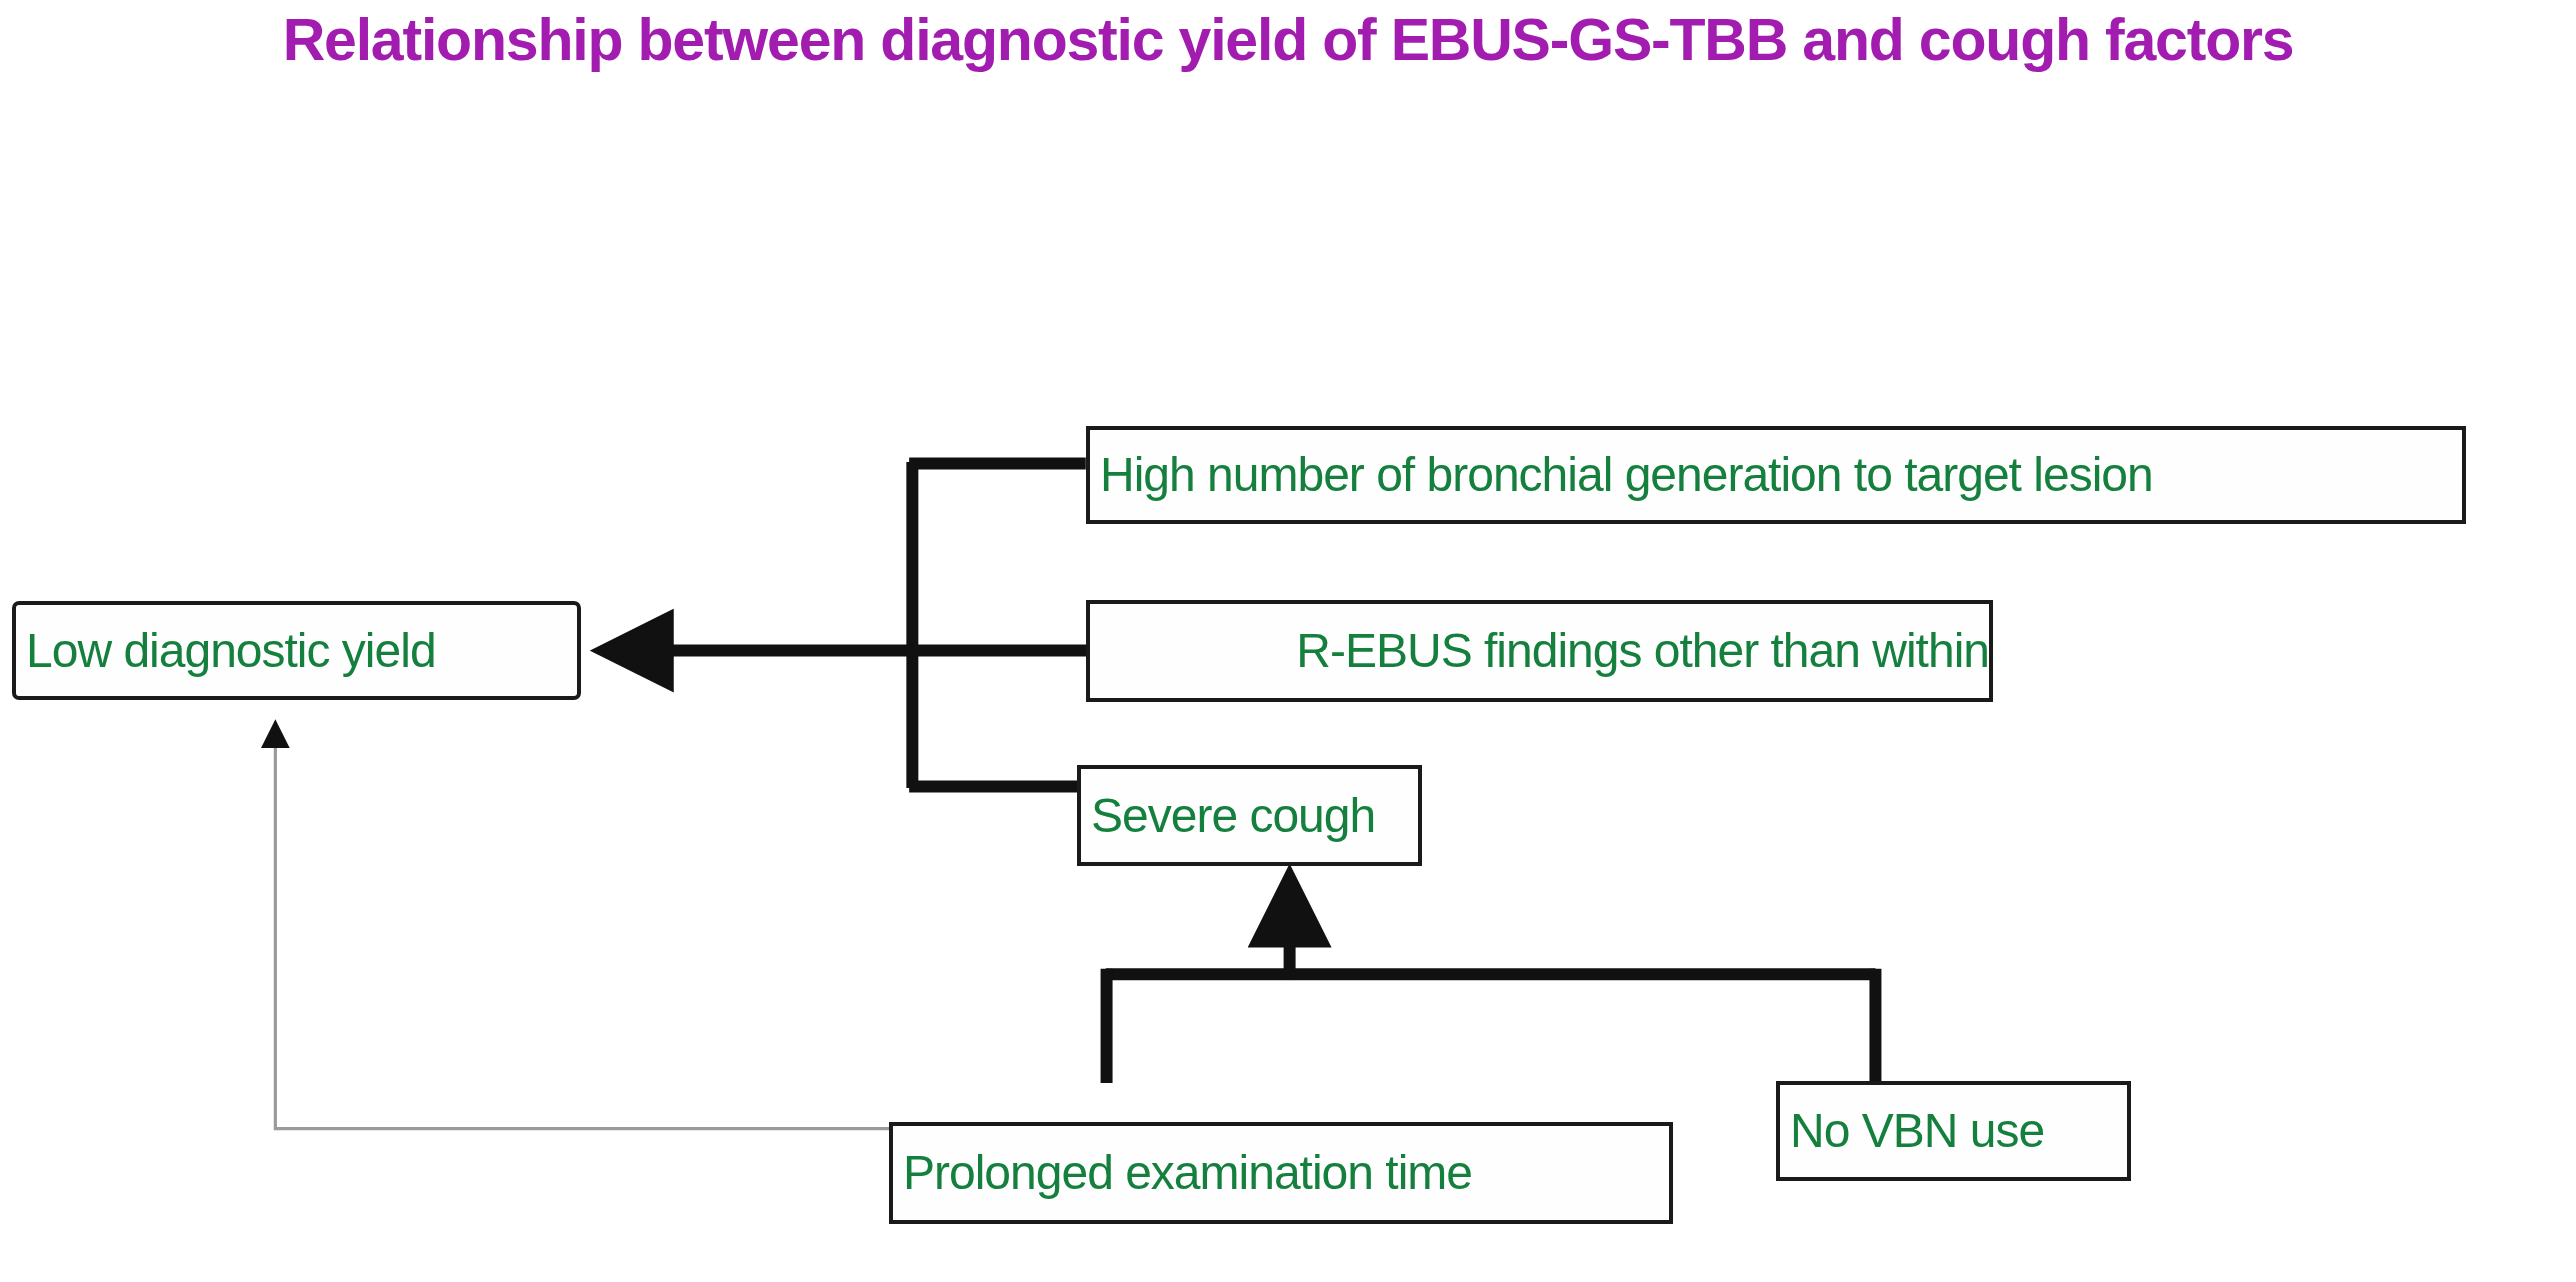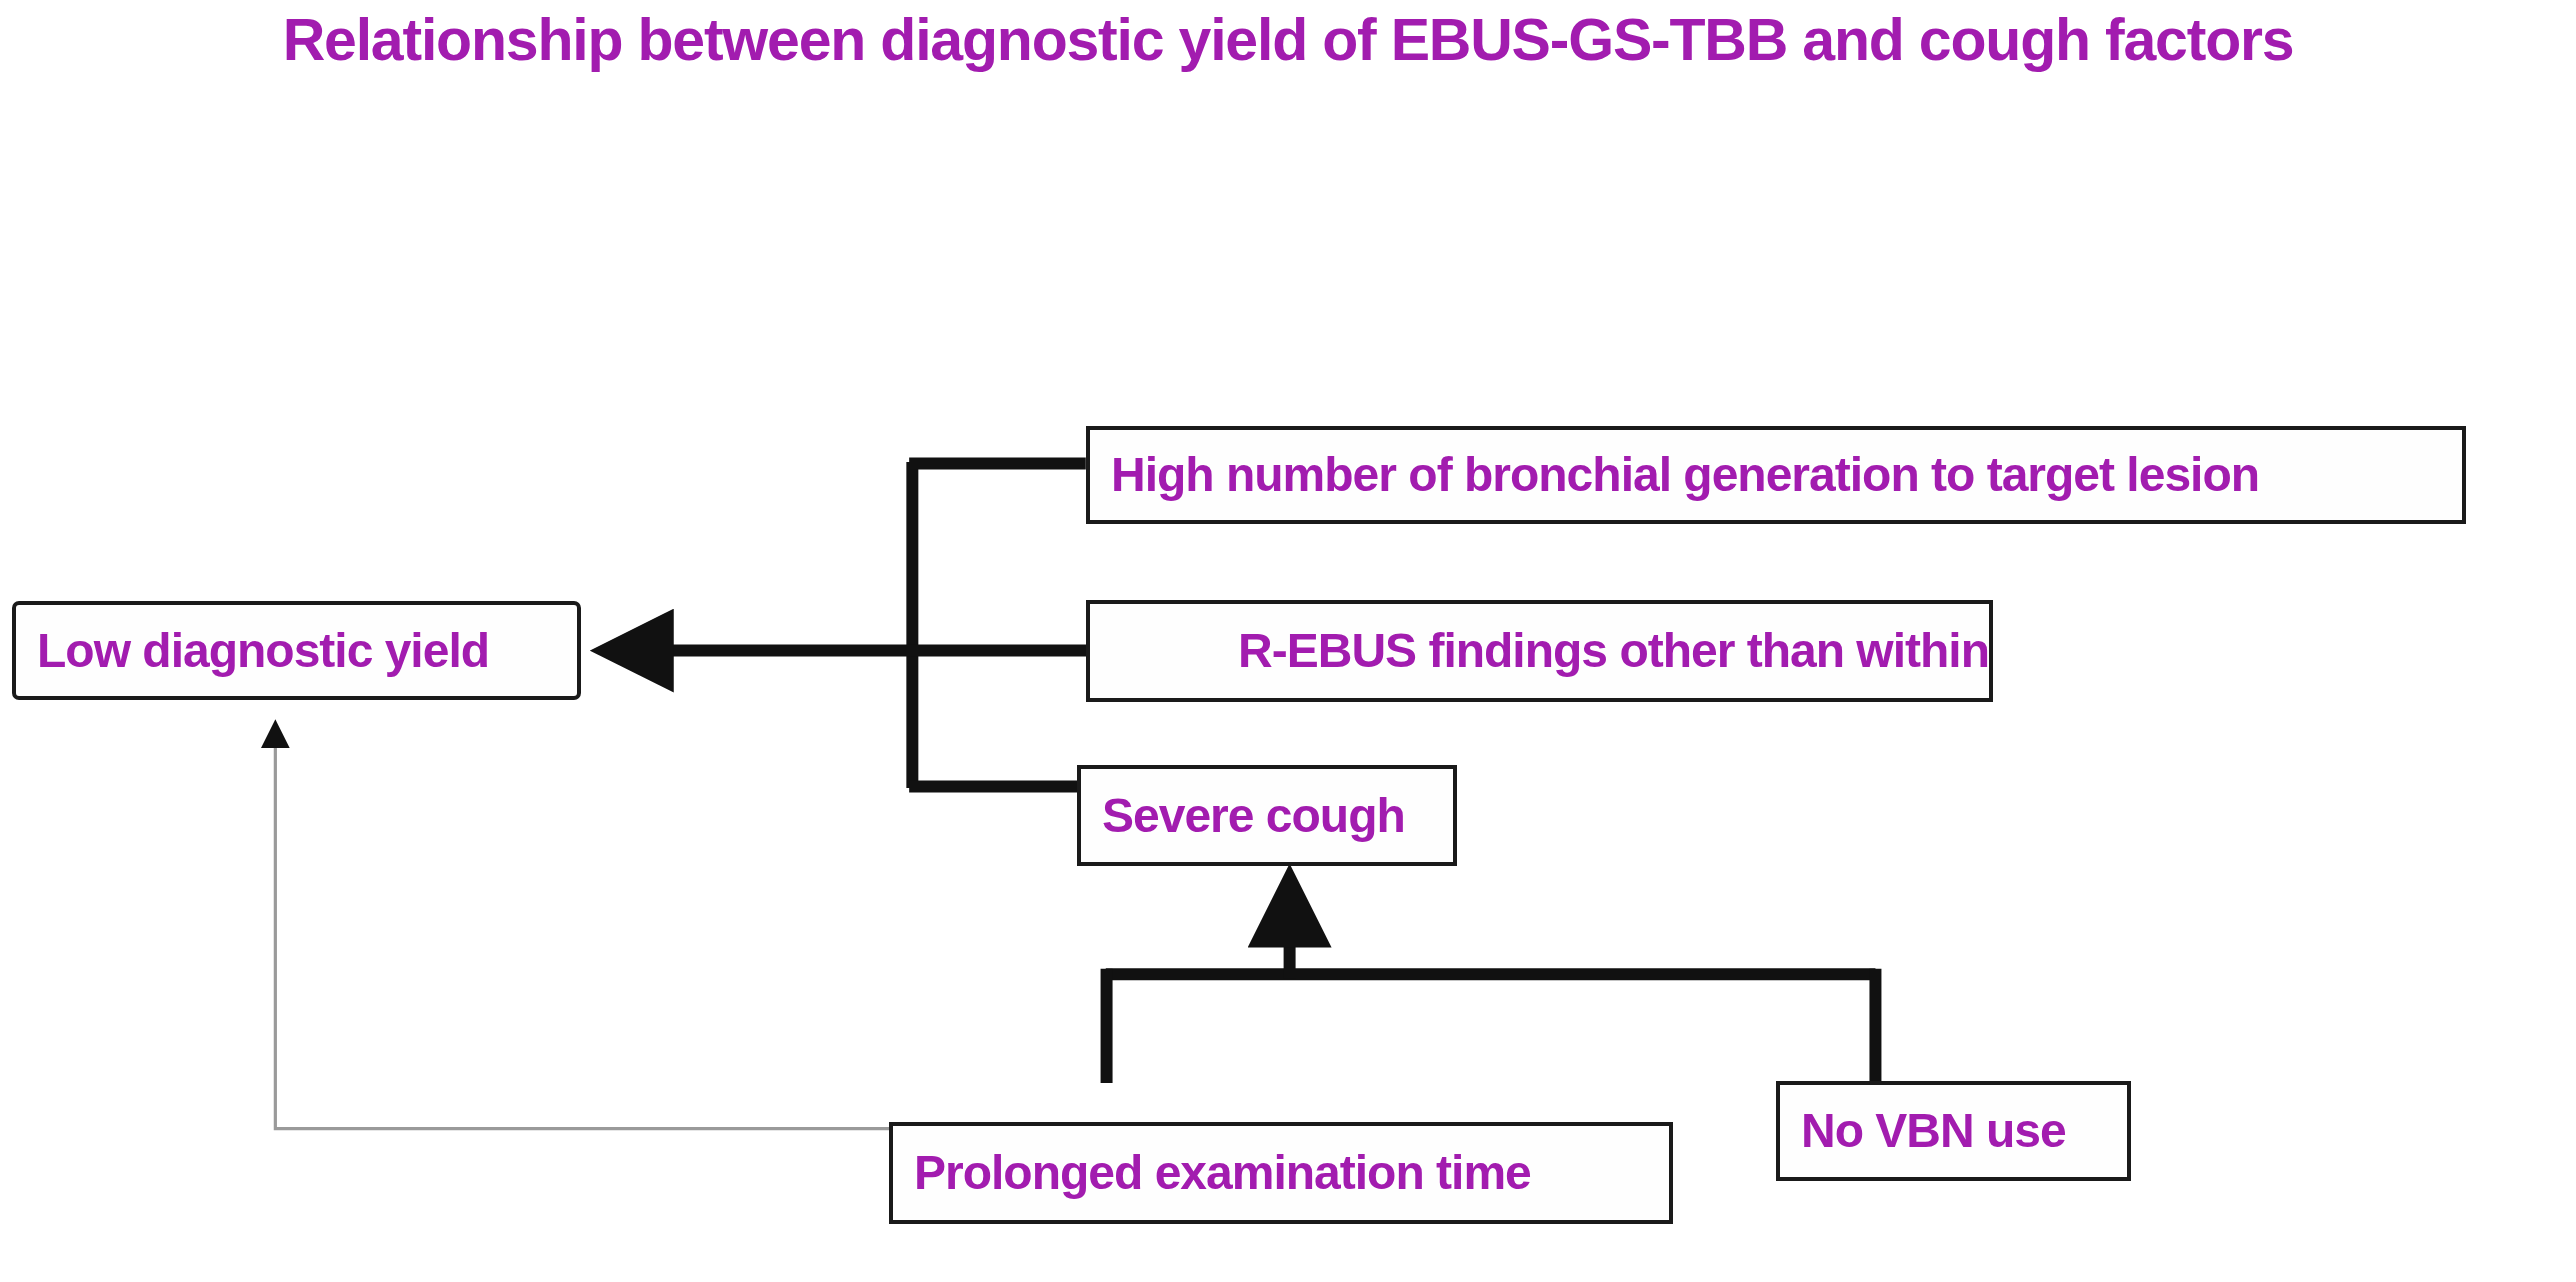--- a/index.html
+++ b/index.html
@@ -39,43 +39,43 @@
     position: absolute;
     box-sizing: border-box;
     background: #fefefe;
     border: 4px solid #1a1a1a;
     display: flex;
     align-items: center;
     z-index: 3;
   }
   .node .node-label {
     font-family: "Liberation Sans", sans-serif;
-    font-weight: bold;
+    font-weight: normal;
     font-size: 48px;
     letter-spacing: -1px;
-    color: #a21caf;
+    color: #15803d;
     white-space: nowrap;
-    padding-left: 21px;
+    padding-left: 10px;
     line-height: 1;
   }
   .free-note {
     position: absolute;
     font-family: "Liberation Sans", sans-serif;
     font-weight: bold;
     font-size: 46px;
     letter-spacing: -0.9px;
     color: #0b0b0b;
     white-space: nowrap;
     z-index: 3;
   }
   
   #node-low-yield      { left: 12px;   top: 601px;  width: 569px;  height: 99px; border-radius: 7px; }
   #node-bronchial-gen  { left: 1086px; top: 426px;  width: 1380px; height: 98px; }
   #node-rebus          { left: 1086px; top: 600px;  width: 907px; height: 102px; justify-content: flex-end; }
-  #node-severe-cough   { left: 1077px; top: 765px;  width: 380px;  height: 101px; }
+  #node-severe-cough   { left: 1077px; top: 765px;  width: 345px;  height: 101px; }
   #node-prolonged-time { left: 889px; top: 1081px; width: 784px;  height: 102px; margin-top: 41px; }
   #node-no-vbn         { left: 1776px; top: 1081px; width: 355px;  height: 100px; }
   #note-unknown        { left: 34px;   top: 1199px; }
 </style>
 </head>
 <body>
 
 <div id="canvas">
 
   <div class="title">Relationship between diagnostic yield of EBUS-GS-TBB and cough factors</div>

